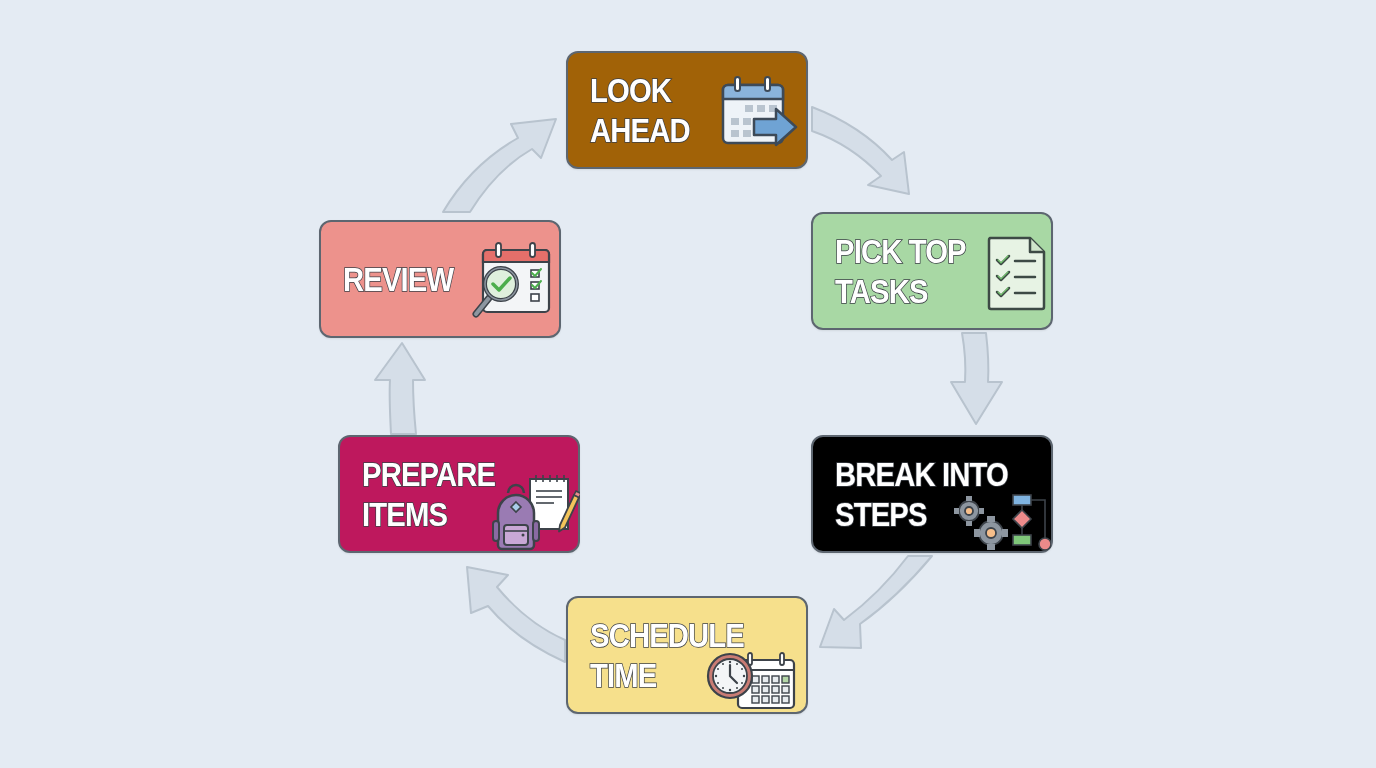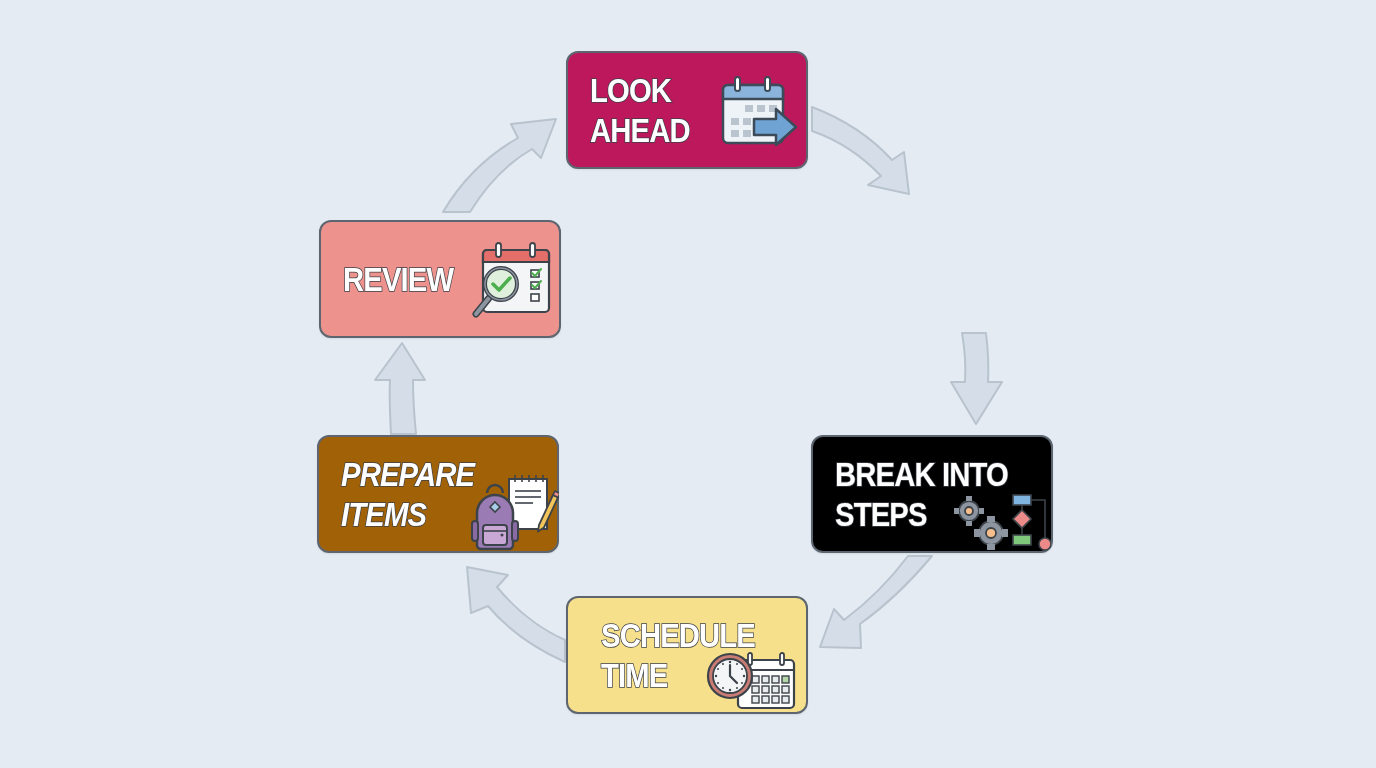--- a/index.html
+++ b/index.html
@@ -43,25 +43,25 @@
       text-transform: uppercase;
       -webkit-text-stroke: 1.6px #3b3f46;
       paint-order: stroke fill;
       transform: scaleX(0.86);
       transform-origin: left center;
       white-space: pre-line;
     }
     .icon {
       position: absolute;
     }
-    #box-look-ahead   { left: 566px; top: 51px;  background: #be185d; }
+    #box-look-ahead   { left: 566px; top: 51px;  background: #a16207; }
     #box-pick-top     { left: 811px; top: 212px; background: #a8d8a4; }
     #box-break-into   { left: 811px; top: 435px; background: #000000; }
-    #box-schedule     { left: 566px; top: 596px; background: #f6e08c; justify-content: center; }
-    #box-prepare      { left: 317px; top: 435px; background: #a16207; font-style: italic; }
+    #box-schedule     { left: 566px; top: 596px; background: #f6e08c; }
+    #box-prepare      { left: 338px; top: 435px; background: #be185d; }
     #box-review       { left: 319px; top: 220px; background: #ed928c; }
   </style>
 </head>
 <body>
 
 <div class="canvas">
 
   <svg class="arrows" viewBox="0 0 1376 768">
     <g fill="#d5dee8" stroke="#b8c3ce" stroke-width="2" stroke-linejoin="round">
 
@@ -93,20 +93,41 @@
           <rect x="51" y="32" width="8" height="7"></rect>
         <rect x="13" y="45" width="8" height="7"></rect>
           <rect x="25" y="45" width="8" height="7"></rect>
         <rect x="13" y="57" width="8" height="7"></rect>
           <rect x="25" y="57" width="8" height="7"></rect>
       </g>
       <path d="M36 46 h22 v-10 l20 18 l-20 18 v-10 h-22 z" fill="#6fa3d4" stroke="#3d4a58" stroke-width="2.5" stroke-linejoin="round"></path>
     </svg>
   </div>
 
+  <div class="box" id="box-pick-top">
+    <div class="label">PICK TOP
+TASKS</div>
+    <svg class="icon" style="left:174px; top:20px;" width="60" height="78" viewBox="0 0 60 78">
+      <path d="M3 4 h40 l14 14 v55 a2 2 0 0 1 -2 2 h-51 a2 2 0 0 1 -2 -2 v-67 a2 2 0 0 1 2 -2 z" fill="#e7f3e4" stroke="#3d4a45" stroke-width="2.5" stroke-linejoin="round"></path>
+      <path d="M43 4 v14 h14" fill="#d0e6cb" stroke="#3d4a45" stroke-width="2.5" stroke-linejoin="round"></path>
+      <g fill="none" stroke="#3d4a45" stroke-width="2.5" stroke-linecap="round" stroke-linejoin="round">
+        <path d="M10 26 l4 4 l8 -8"></path>
+          <line x1="28" y1="27" x2="48" y2="27"></line>
+        <path d="M10 42 l4 4 l8 -8"></path>
+          <line x1="28" y1="43" x2="48" y2="43"></line>
+        <path d="M10 58 l4 4 l8 -8"></path>
+          <line x1="28" y1="59" x2="48" y2="59"></line>
+      </g>
+      <g fill="none" stroke="#6fbf6a" stroke-width="1.2" stroke-linecap="round">
+        <path d="M11 26 l3 3 l7 -7"></path>
+          <path d="M11 42 l3 3 l7 -7"></path>
+          <path d="M11 58 l3 3 l7 -7"></path>
+      </g>
+    </svg>
+  </div>
 
   <div class="box" id="box-break-into">
     <div class="label">BREAK INTO
 STEPS</div>
     <svg class="icon" style="left:138px; top:56px;" width="100" height="58" viewBox="0 0 100 58">
       <g fill="#8d96a0" stroke="#3d434a" stroke-width="1.8">
         <circle cx="18" cy="18" r="10"></circle>
         <g stroke-width="0">
           <rect x="15" y="3" width="6" height="5" fill="#8d96a0"></rect>
             <rect x="15" y="28" width="6" height="5" fill="#8d96a0"></rect>

